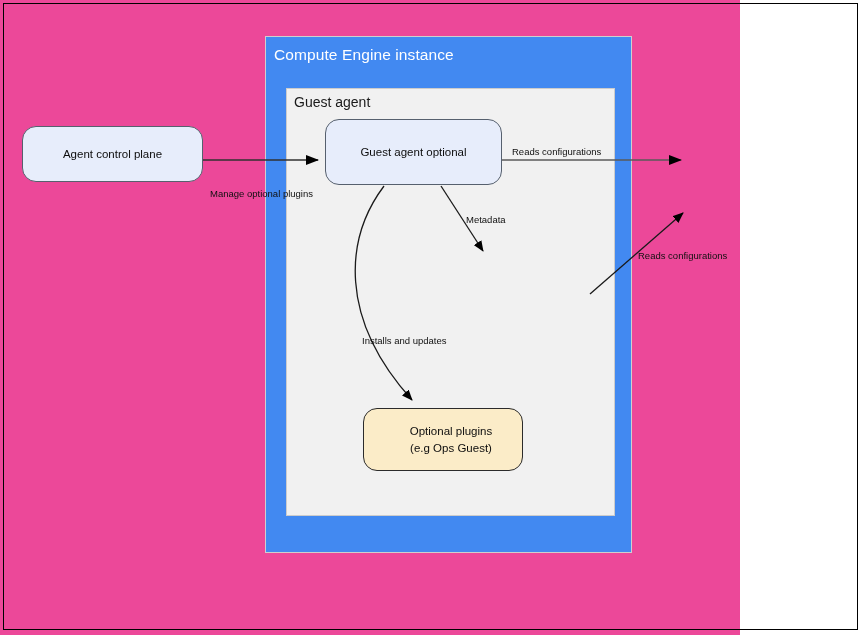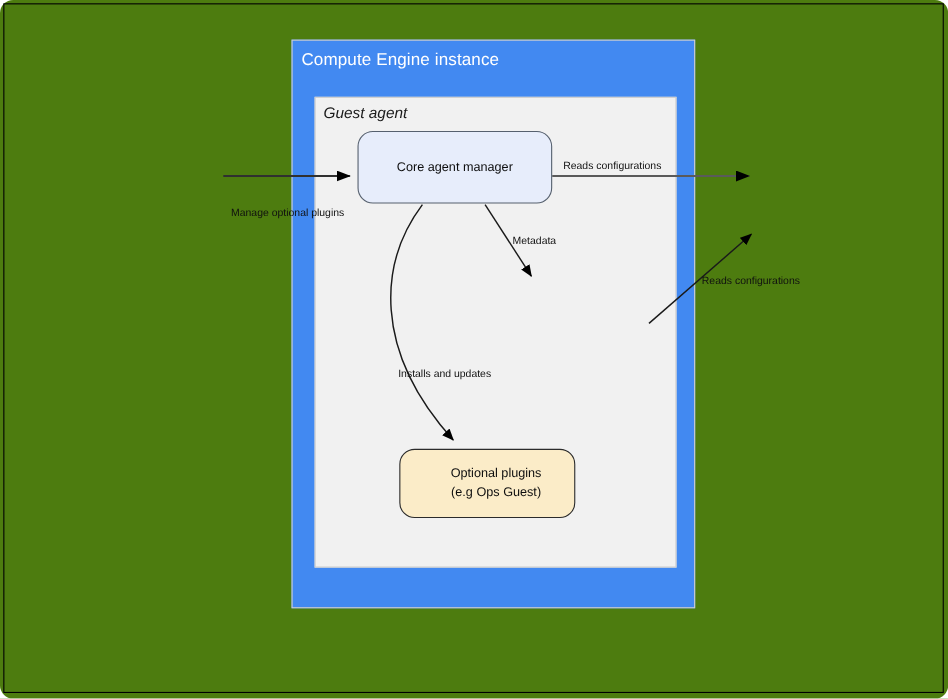--- a/index.html
+++ b/index.html
@@ -8,24 +8,23 @@
     background: #ffffff;
   }
   body {
     width: 862px;
     height: 635px;
     font-family: "Liberation Sans", sans-serif;
     overflow: hidden;
   }
   #canvas {
     position: relative;
-    width: 862px;
+    width: 740px;
     height: 635px;
-    background: #4d7c0f;
-    border-radius: 12px;
+    background: #ec4899;
   }
   #frame-border {
     position: absolute;
     left: 3px;
     top: 3px;
     width: 855px;
     height: 627px;
     border: 1.5px solid #000000;
     box-sizing: border-box;
   }
@@ -70,21 +69,20 @@
     border: 1px solid #cccccc;
     box-sizing: border-box;
   }
   #guest-title {
     position: absolute;
     left: 294px;
     top: 94px;
     font-size: 14px;
     color: #1a1a1a;
     white-space: nowrap;
-    font-style: italic;
   }
 
   
   .node {
     position: absolute;
     box-sizing: border-box;
     display: flex;
     flex-direction: column;
     align-items: center;
     justify-content: center;
@@ -192,23 +190,26 @@
   <div class="edge-label" id="lbl-manage-optional">Manage optional plugins</div>
 
   <div class="edge-label" id="lbl-reads-top">Reads configurations</div>
 
   <div class="edge-label" id="lbl-manages">Metadata</div>
 
   <div class="edge-label" id="lbl-installs">Installs and updates</div>
 
   <div class="edge-label" id="lbl-reads-diagonal">Reads configurations</div>
 
+  <div class="node blue" id="node-acp">
+    <span>Agent control plane</span>
+  </div>
 
   <div class="node blue" id="node-gam">
-    <span>Core agent manager</span>
+    <span>Guest agent optional</span>
   </div>
 
 
   <div class="node yellow" id="node-optional">
     <span>Optional plugins</span>
     <span>(e.g  Ops Guest)</span>
   </div>
 
 
 </div>

